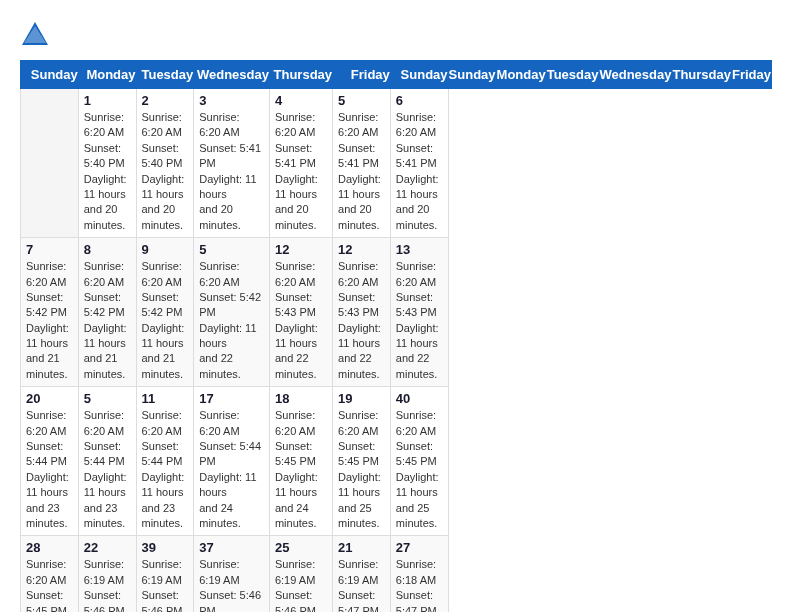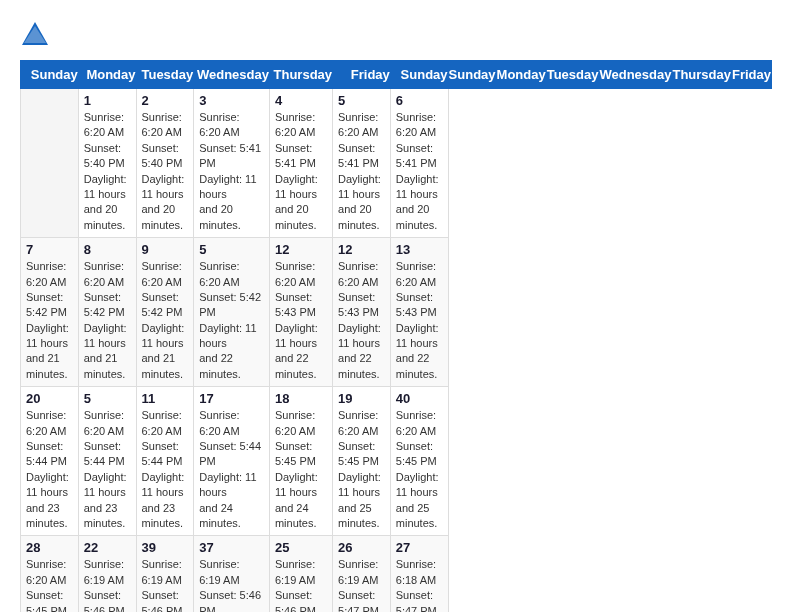--- a/index.html
+++ b/index.html
@@ -310,21 +310,21 @@
 and 27 minutes.</div>
         </td>
         <td>
           <span class="day-number">25</span>
           <div class="day-info" style="white-space: pre-line;">Sunrise: 6:19 AM
 Sunset: 5:46 PM
 Daylight: 11 hours
 and 27 minutes.</div>
         </td>
         <td>
-          <span class="day-number">26</span>
+          <span class="day-number">21</span>
           <div class="day-info" style="white-space: pre-line;">Sunrise: 6:19 AM
 Sunset: 5:47 PM
 Daylight: 11 hours
 and 28 minutes.</div>
         </td>
         <td>
           <span class="day-number">27</span>
           <div class="day-info" style="white-space: pre-line;">Sunrise: 6:18 AM
 Sunset: 5:47 PM
 Daylight: 11 hours

